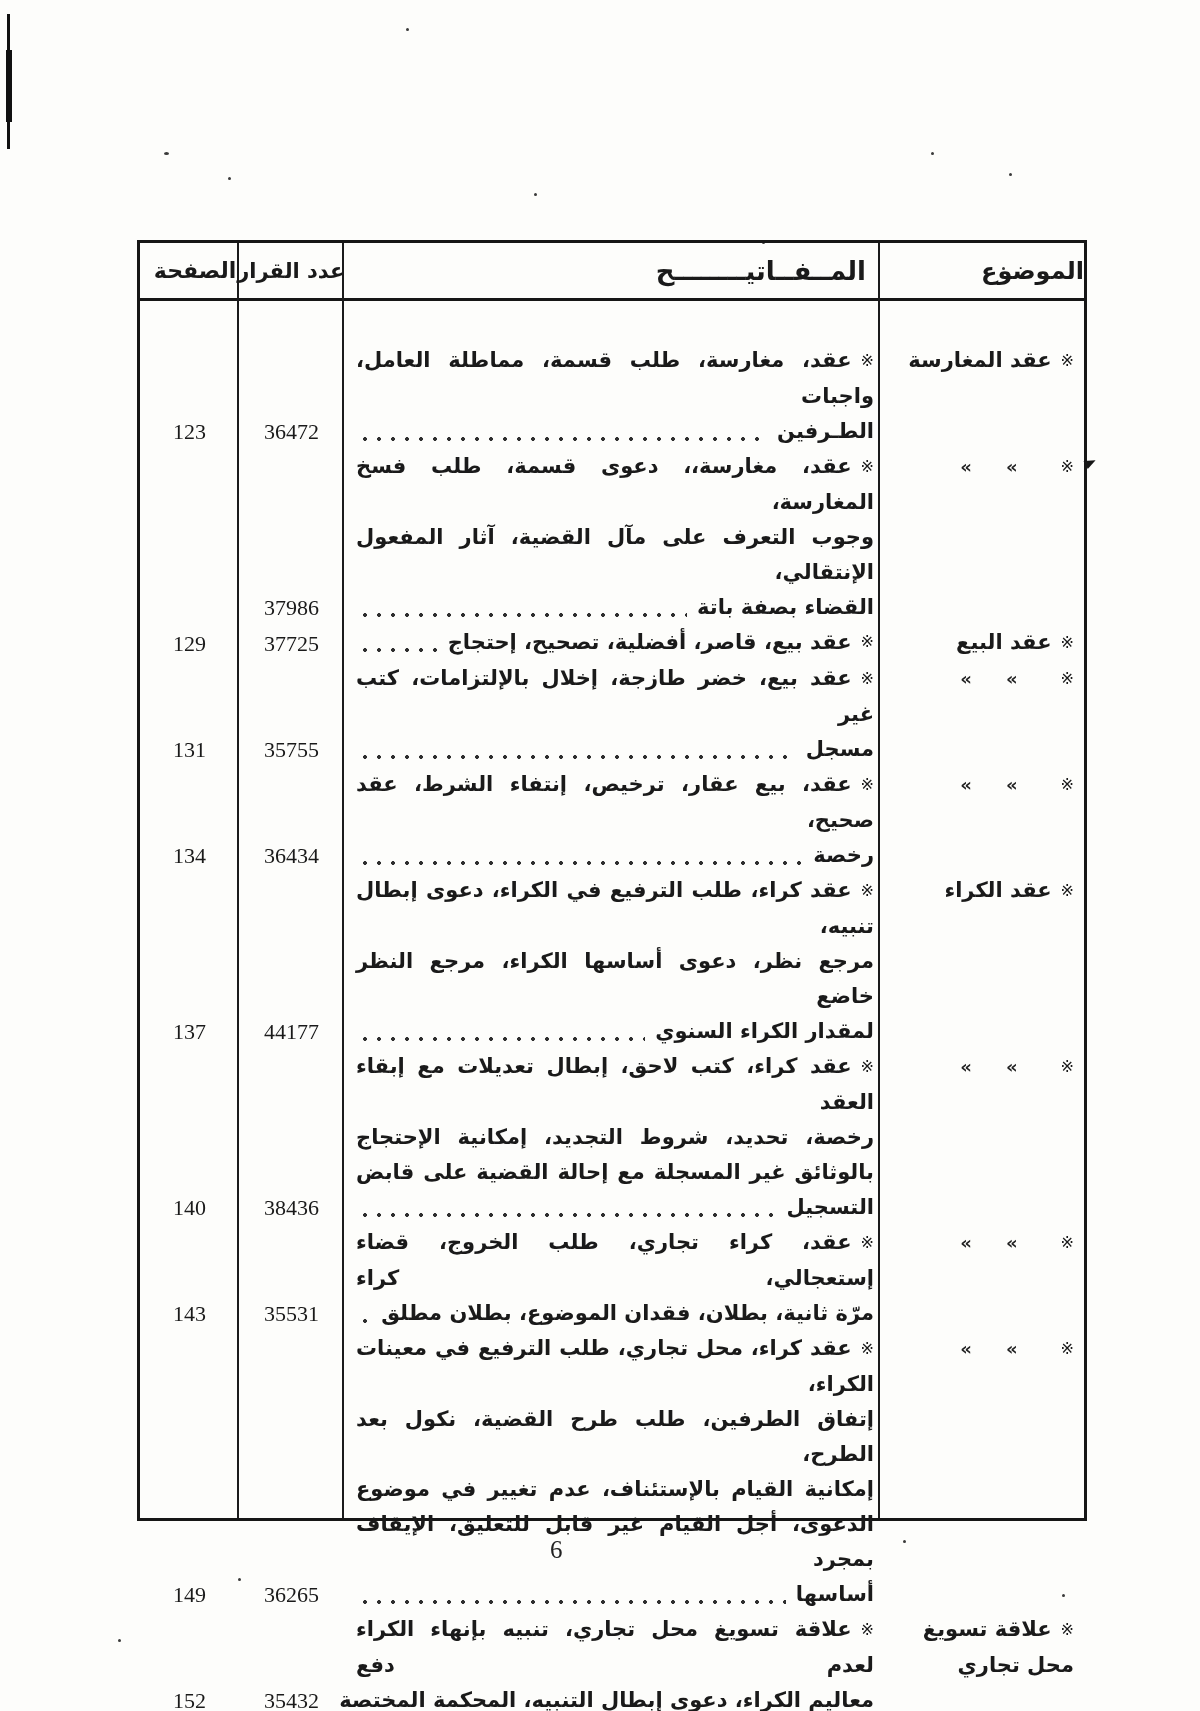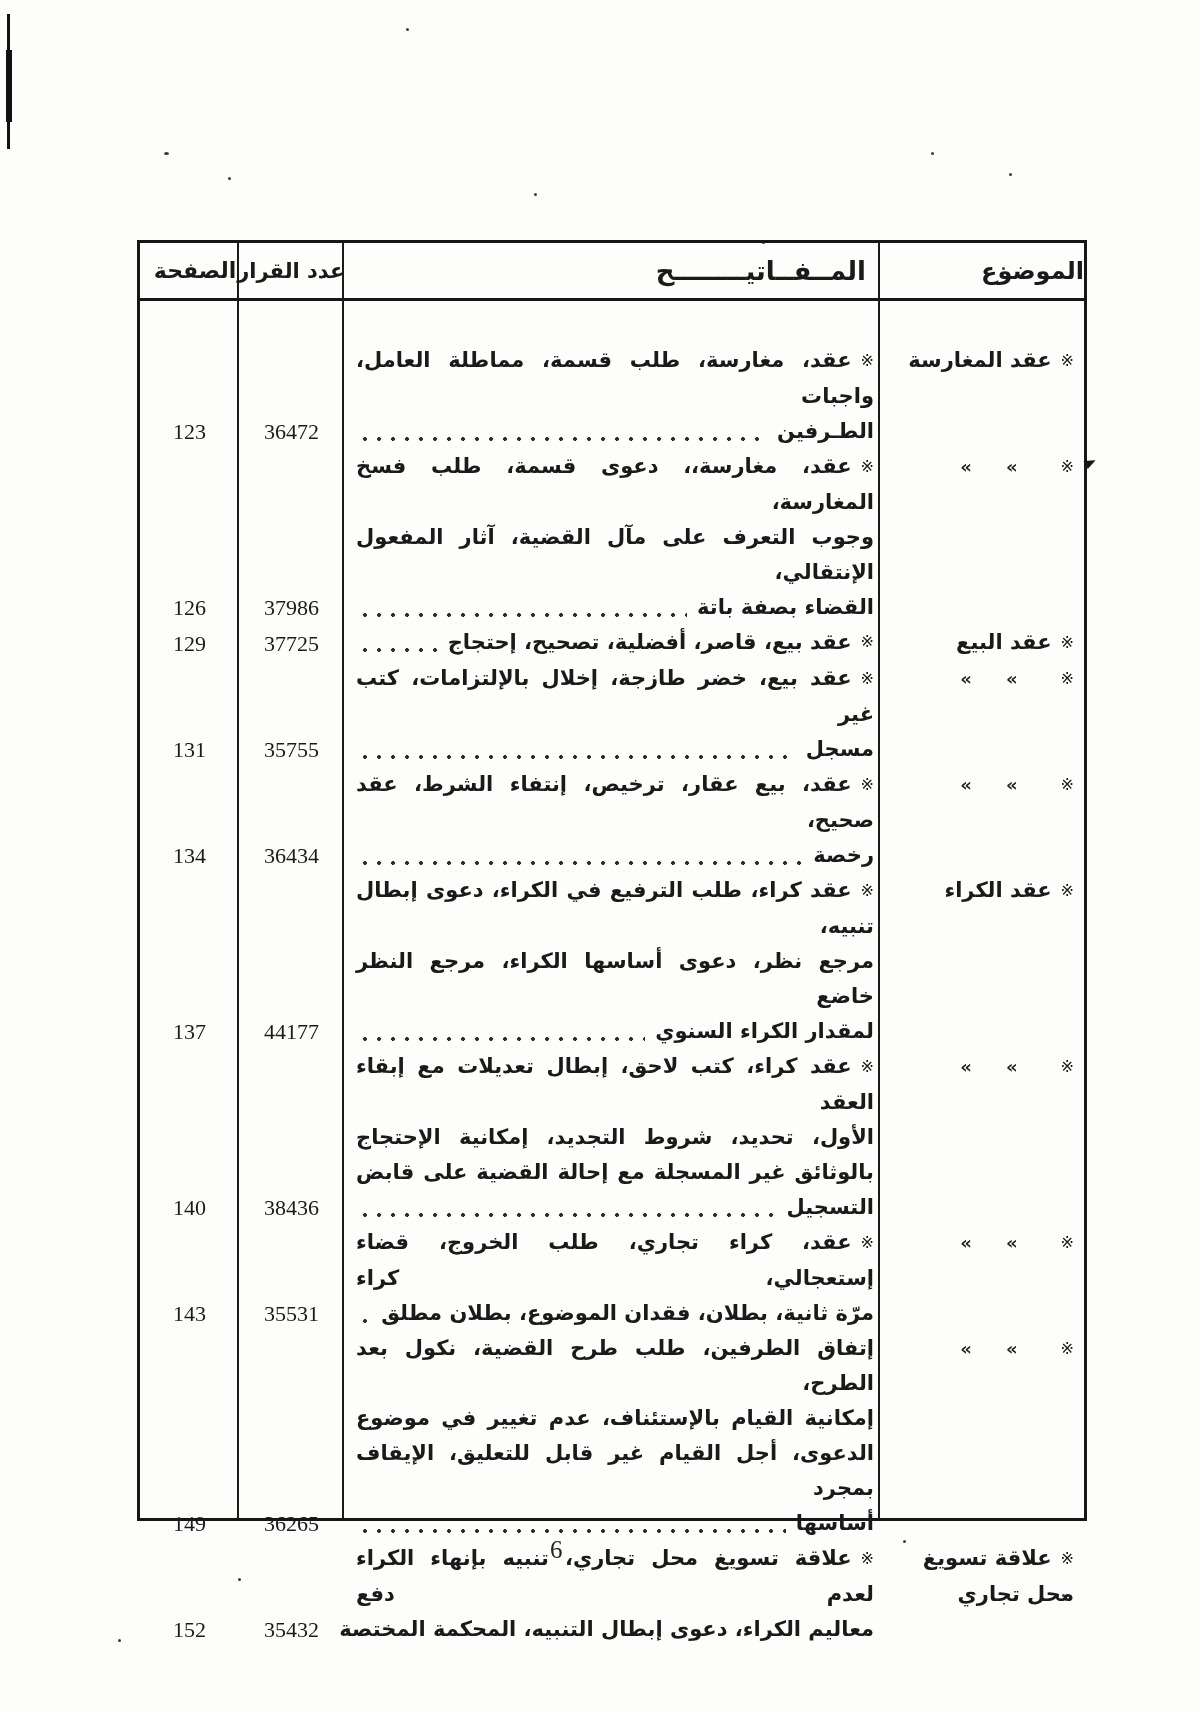--- a/index.html
+++ b/index.html
@@ -134,23 +134,20 @@
             <div class="kline"><span class="ref-mark">※</span><span class="ktext">عقد، مغارسة،، دعوى قسمة، طلب فسخ المغارسة،</span></div>
             <div class="kline"><span class="ktext">وجوب التعرف على مآل القضية، آثار المفعول الإنتقالي،</span></div>
             <div class="kline last">
               <span class="ktext">القضاء بصفة باتة</span>
               <span class="dots"></span>
             </div>
           </div>
           <div class="cell decision-cell num-cell">
             <span>37986</span>
           </div>
-          <div class="cell page-cell num-cell">
-            <span>126</span>
-          </div>
         </div>
         <div class="row">
           <div class="cell subject-cell"><span class="ref-mark">※</span><span class="subject-two-line">عقد البيع</span></div>
           <div class="cell keywords-cell">
             <div class="kline last">
               <span class="ref-mark">※</span>
               <span class="ktext">عقد بيع، قاصر، أفضلية، تصحيح، إحتجاج</span>
               <span class="dots"></span>
             </div>
           </div>
@@ -207,21 +204,21 @@
             <span>44177</span>
           </div>
           <div class="cell page-cell num-cell">
             <span>137</span>
           </div>
         </div>
         <div class="row">
           <div class="cell subject-cell"><span class="ref-mark">※</span><span class="ditto-mark">»</span><span class="ditto-mark">»</span></div>
           <div class="cell keywords-cell">
             <div class="kline"><span class="ref-mark">※</span><span class="ktext">عقد كراء، كتب لاحق، إبطال تعديلات مع إبقاء العقد</span></div>
-            <div class="kline"><span class="ktext">الأول، تحديد، شروط التجديد، إمكانية الإحتجاج</span></div>
+            <div class="kline"><span class="ktext">رخصة، تحديد، شروط التجديد، إمكانية الإحتجاج</span></div>
             <div class="kline"><span class="ktext">بالوثائق غير المسجلة مع إحالة القضية على قابض</span></div>
             <div class="kline last">
               <span class="ktext">التسجيل</span>
               <span class="dots"></span>
             </div>
           </div>
           <div class="cell decision-cell num-cell">
             <span>38436</span>
           </div>
           <div class="cell page-cell num-cell">
@@ -240,20 +237,21 @@
           <div class="cell decision-cell num-cell">
             <span>35531</span>
           </div>
           <div class="cell page-cell num-cell">
             <span>143</span>
           </div>
         </div>
         <div class="row">
           <div class="cell subject-cell"><span class="ref-mark">※</span><span class="ditto-mark">»</span><span class="ditto-mark">»</span></div>
           <div class="cell keywords-cell">
+            <div class="kline"><span class="ref-mark">※</span><span class="ktext">عقد كراء، محل تجاري، طلب الترفيع في معينات الكراء،</span></div>
             <div class="kline"><span class="ktext">إتفاق الطرفين، طلب طرح القضية، نكول بعد الطرح،</span></div>
             <div class="kline"><span class="ktext">إمكانية القيام بالإستئناف، عدم تغيير في موضوع</span></div>
             <div class="kline"><span class="ktext">الدعوى، أجل القيام غير قابل للتعليق، الإيقاف بمجرد</span></div>
             <div class="kline last">
               <span class="ktext">أساسها</span>
               <span class="dots"></span>
             </div>
           </div>
           <div class="cell decision-cell num-cell">
             <span>36265</span>

